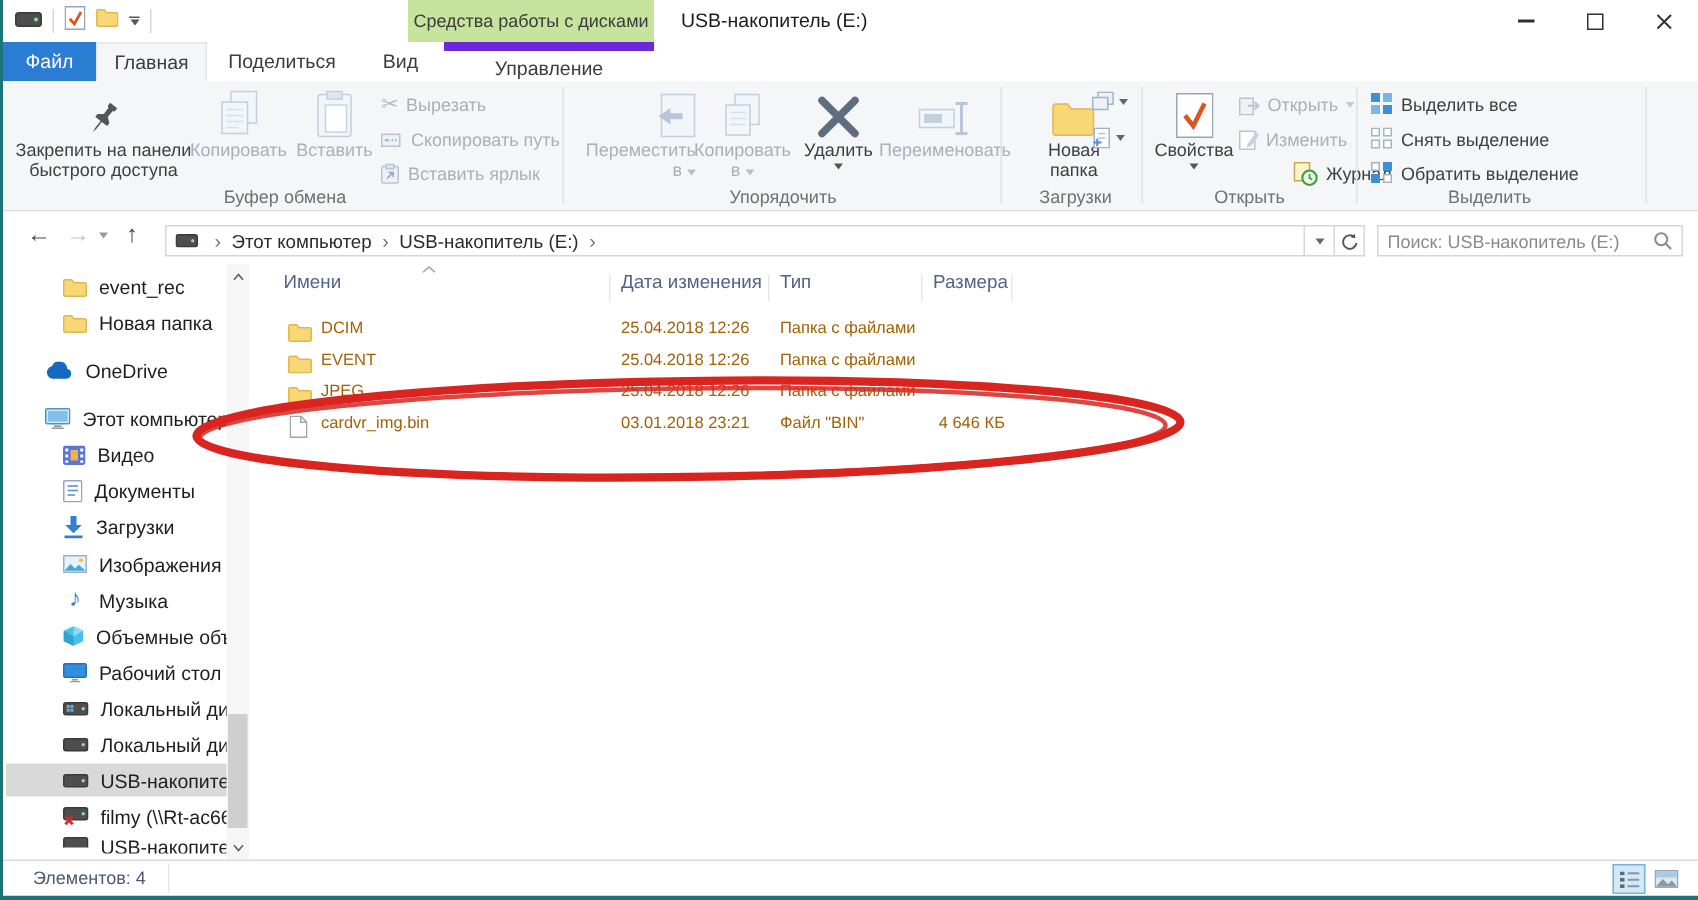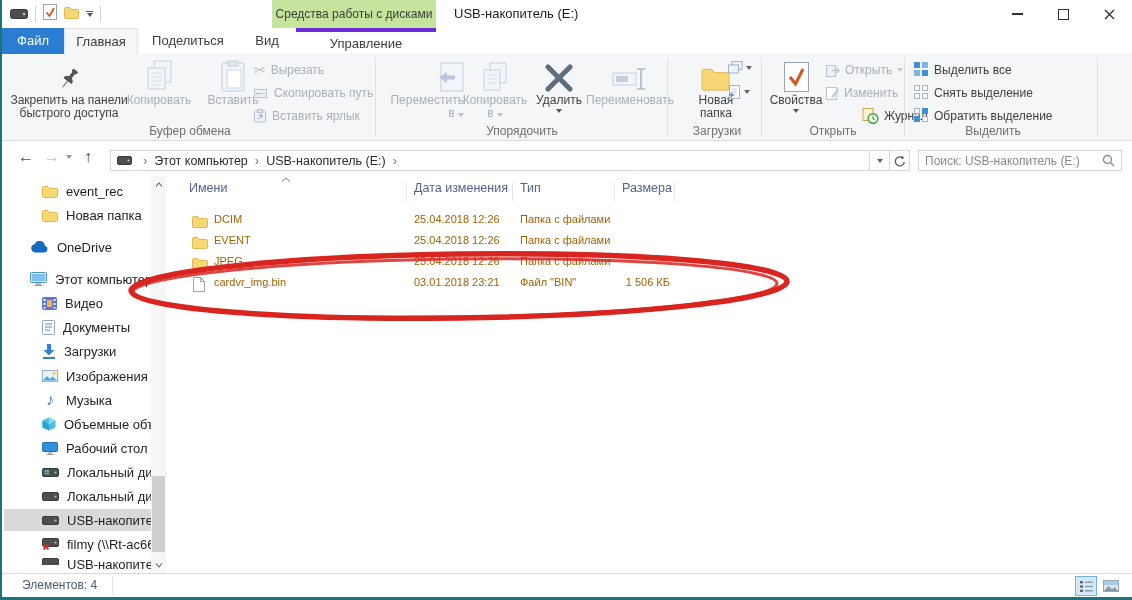--- a/index.html
+++ b/index.html
@@ -20,21 +20,21 @@
   .wbtn{width:46px;height:28px;display:flex;align-items:center;justify-content:center;background:transparent;border:0;}
   .maxglyph{width:9px;height:9px;border:1.2px solid #303030;display:inline-block;}
   .minglyph{width:11px;height:1.5px;background:#303030;display:inline-block;}
   
   .tabsrow{position:absolute;left:0;top:28px;right:0;height:26px;background:#fff;}
   .tab{position:absolute;top:0;height:26px;line-height:26px;text-align:center;font-size:13px;color:#3c3c3c;}
   .tab-file{left:0;width:62px;background:#2b7cd3;color:#fff;}
   .tab-home{left:62px;width:74px;background:#f5f6f7;border:1px solid #e3e3e3;border-bottom:none;box-sizing:border-box;}
   .tab-share{left:136px;width:100px;}
   .tab-view{left:236px;width:58px;}
-  .tab-manage{left:294px;width:140px;border-top:4px solid #6d28d9;box-sizing:border-box;line-height:23px;}
+  .tab-manage{left:294px;width:140px;border-top:6px solid #6d28d9;box-sizing:border-box;line-height:23px;}
   .ribbonhelp{position:absolute;right:0;top:28px;height:26px;display:flex;align-items:center;gap:12px;padding-right:12px;}
   .helpq{width:15px;height:15px;border-radius:50%;background:#1d74c7;color:#fff;font-size:11px;font-weight:bold;
          display:flex;align-items:center;justify-content:center;}
   
   .ribbon{position:absolute;left:0;top:54px;right:0;height:87px;background:#f5f6f7;border-bottom:1px solid #dadbdc;box-sizing:border-box;}
   .gsep{position:absolute;top:4px;width:1px;height:78px;background:#e2e2e2;}
   .glabel{position:absolute;top:70px;font-size:12px;color:#707070;text-align:center;}
   .bb{position:absolute;top:2px;display:flex;flex-direction:column;align-items:center;font-size:12px;line-height:13px;text-align:center;}
   .bb .ico{height:36px;display:flex;align-items:flex-end;justify-content:center;margin-bottom:2px;}
   .sb{position:absolute;display:flex;align-items:center;gap:5px;font-size:12px;height:19px;white-space:nowrap;}
@@ -149,21 +149,21 @@
     <div class="bb dis" style="left:126px;width:62px;">
       <span class="ico">
         <svg width="28" height="32">
             <rect x="9" y="1" width="17" height="21" fill="#f2f5fa" stroke="#c3cfdd"></rect>
             <rect x="3" y="8" width="17" height="21" fill="#f2f5fa" stroke="#c3cfdd"></rect>
             <path d="M6 13h11M6 17h11M6 21h11M6 25h8" stroke="#d7dfe9"></path>
           </svg>
       </span>
       <span>Копировать</span>
     </div>
-    <div class="bb dis" style="left:192px;width:58px;margin-left:10px;">
+    <div class="bb dis" style="left:192px;width:58px;">
       <span class="ico">
         <svg width="28" height="32">
             <rect x="3" y="3" width="22" height="28" rx="2" fill="#f2f5fa" stroke="#c3cfdd"></rect>
             <rect x="9" y="1" width="10" height="5" fill="#dfe6ef" stroke="#c3cfdd"></rect>
             <rect x="8" y="10" width="14" height="18" fill="#fff" stroke="#c9d4e0"></rect>
           </svg>
       </span>
       <span>Вставить</span>
     </div>
     <div class="sb dis" style="left:252px;top:6px;">
@@ -538,21 +538,21 @@
       <span class="fcell" style="left:354px;">Папка с файлами</span>
     </div>
     <div class="frow" style="top:98px;">
       <span class="fcell" style="left:27px;top:3px;"><svg width="12" height="15">
             <path d="M0.5 0.5h7l4 4v10h-11z" fill="#fff" stroke="#9aa5b1"></path>
             <path d="M7.5 0.5v4h4" fill="none" stroke="#9aa5b1"></path>
           </svg></span>
       <span class="fcell" style="left:48px;">cardvr_img.bin</span>
       <span class="fcell" style="left:248px;">03.01.2018 23:21</span>
       <span class="fcell" style="left:354px;">Файл "BIN"</span>
-      <span class="fcell" style="left:404px;width:100px;text-align:right;">1 506 КБ</span>
+      <span class="fcell" style="left:404px;width:100px;text-align:right;">4 646 КБ</span>
     </div>
   </div>
 
   <div class="statusbar">
     <span class="stext">Элементов: 4</span>
     <span class="ssep"></span>
     <div class="viewbtn sel" style="right:35px;">
       <svg width="13" height="11">
           <rect x="0" y="0" width="3" height="2.4" fill="#5a6a7a"></rect>
           <rect x="5" y="0.5" width="8" height="1.4" fill="#8a97a5"></rect>

